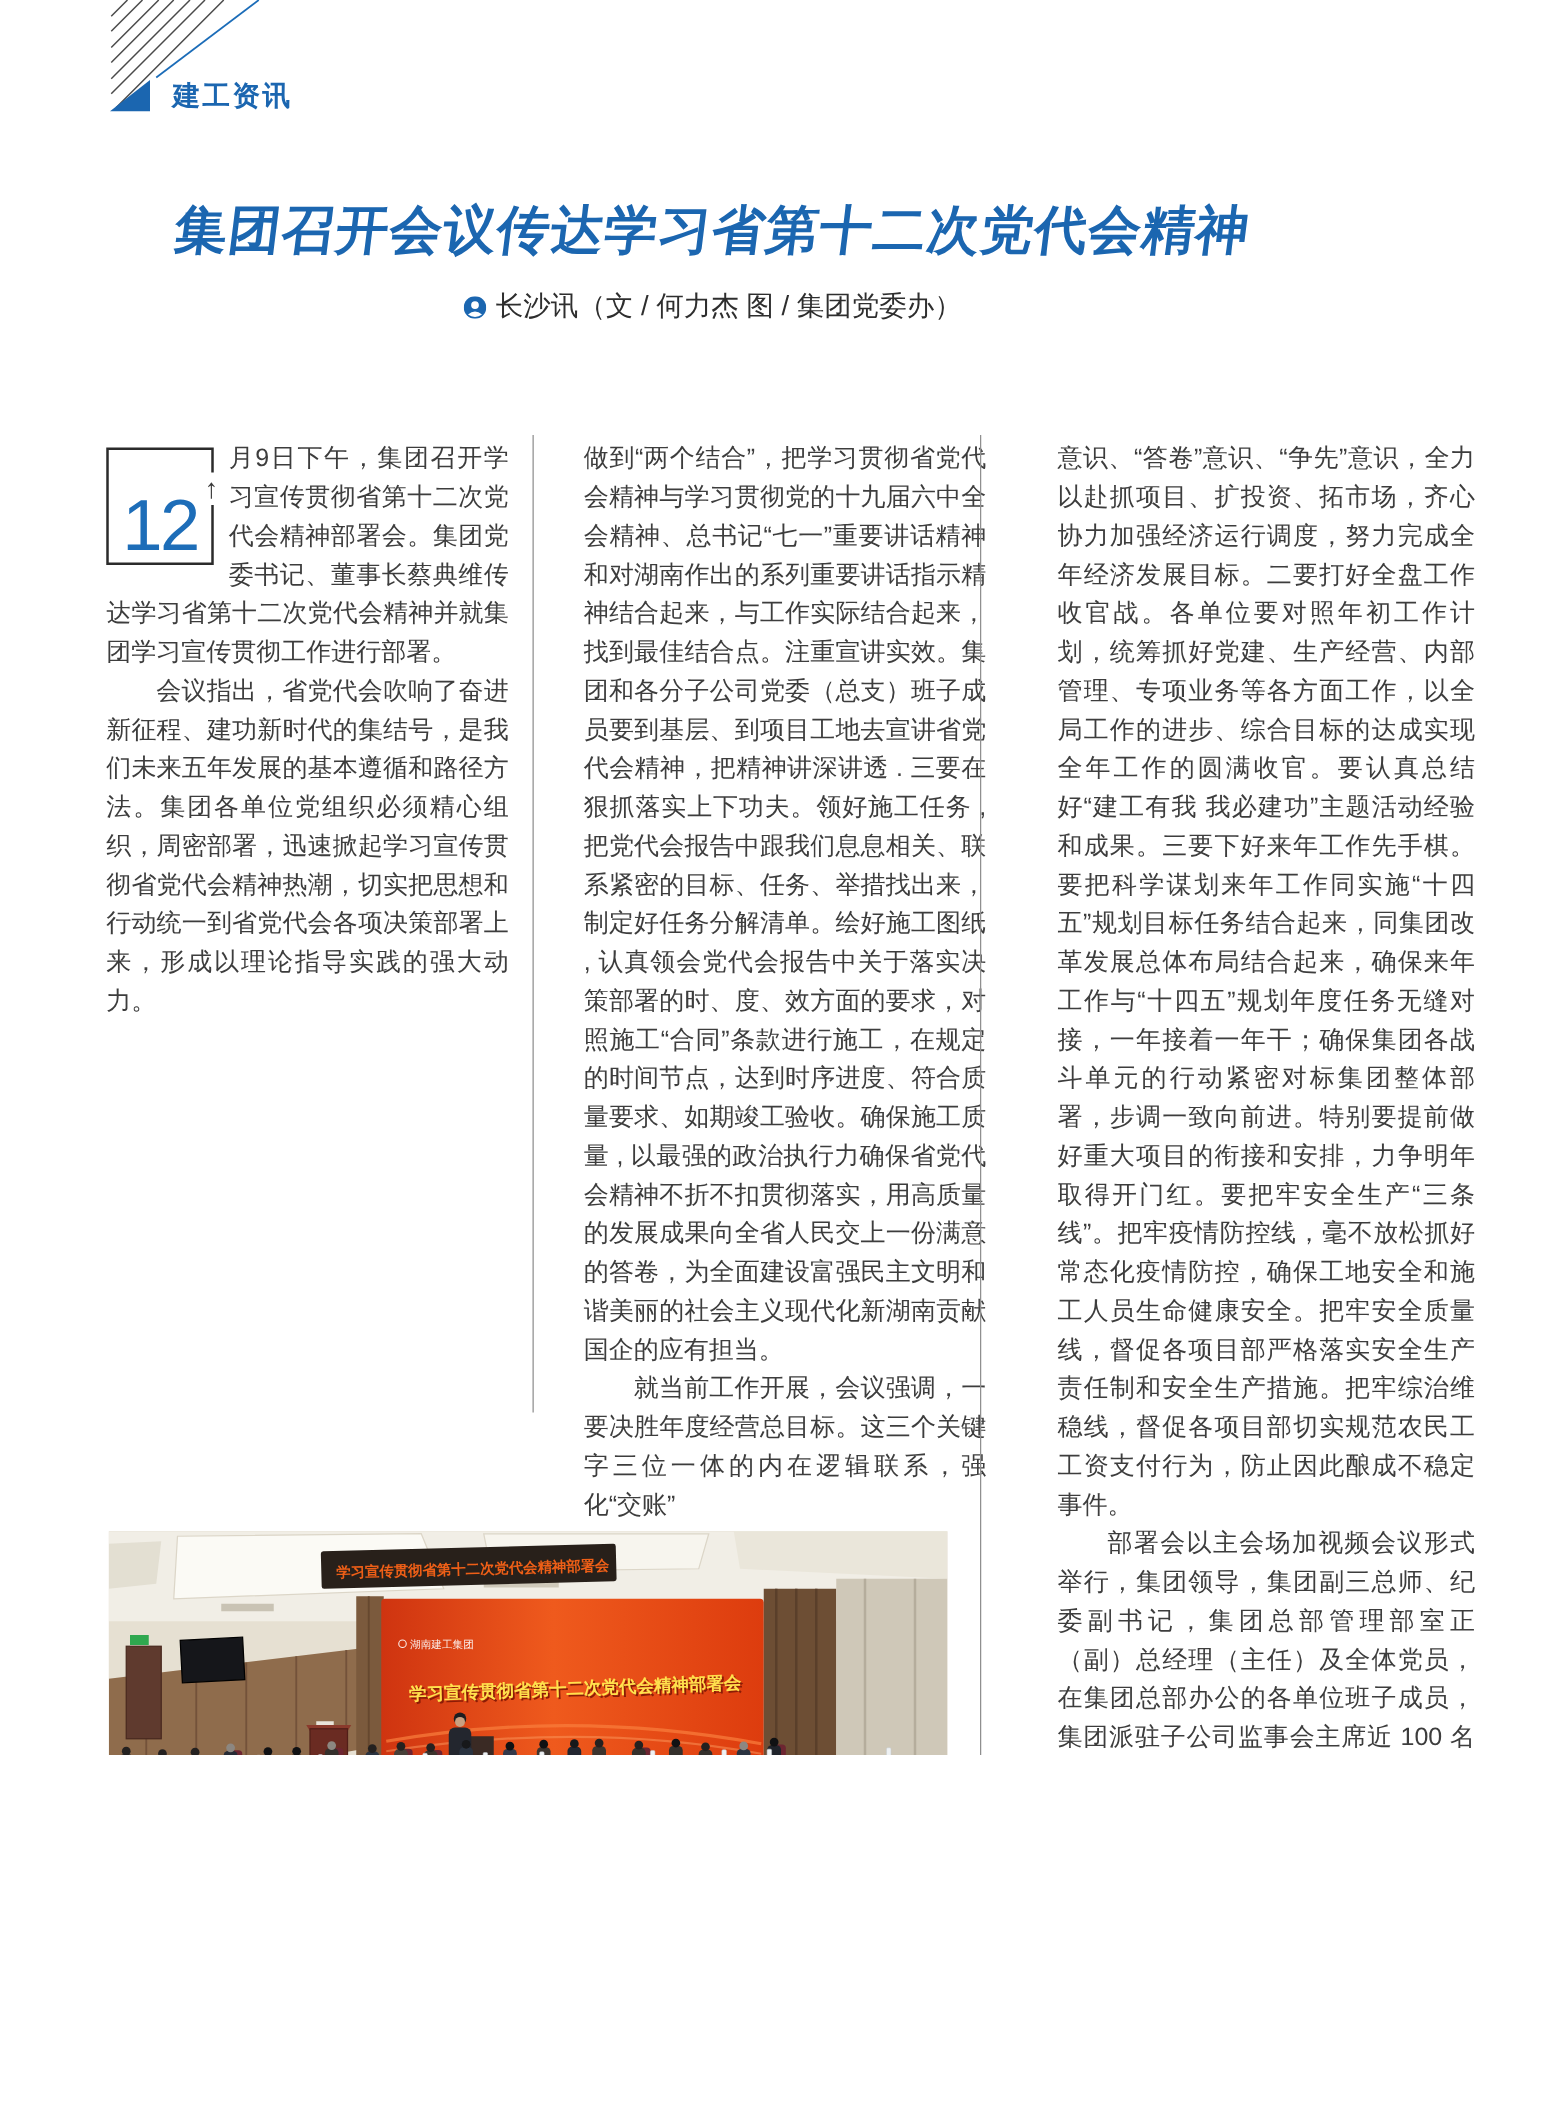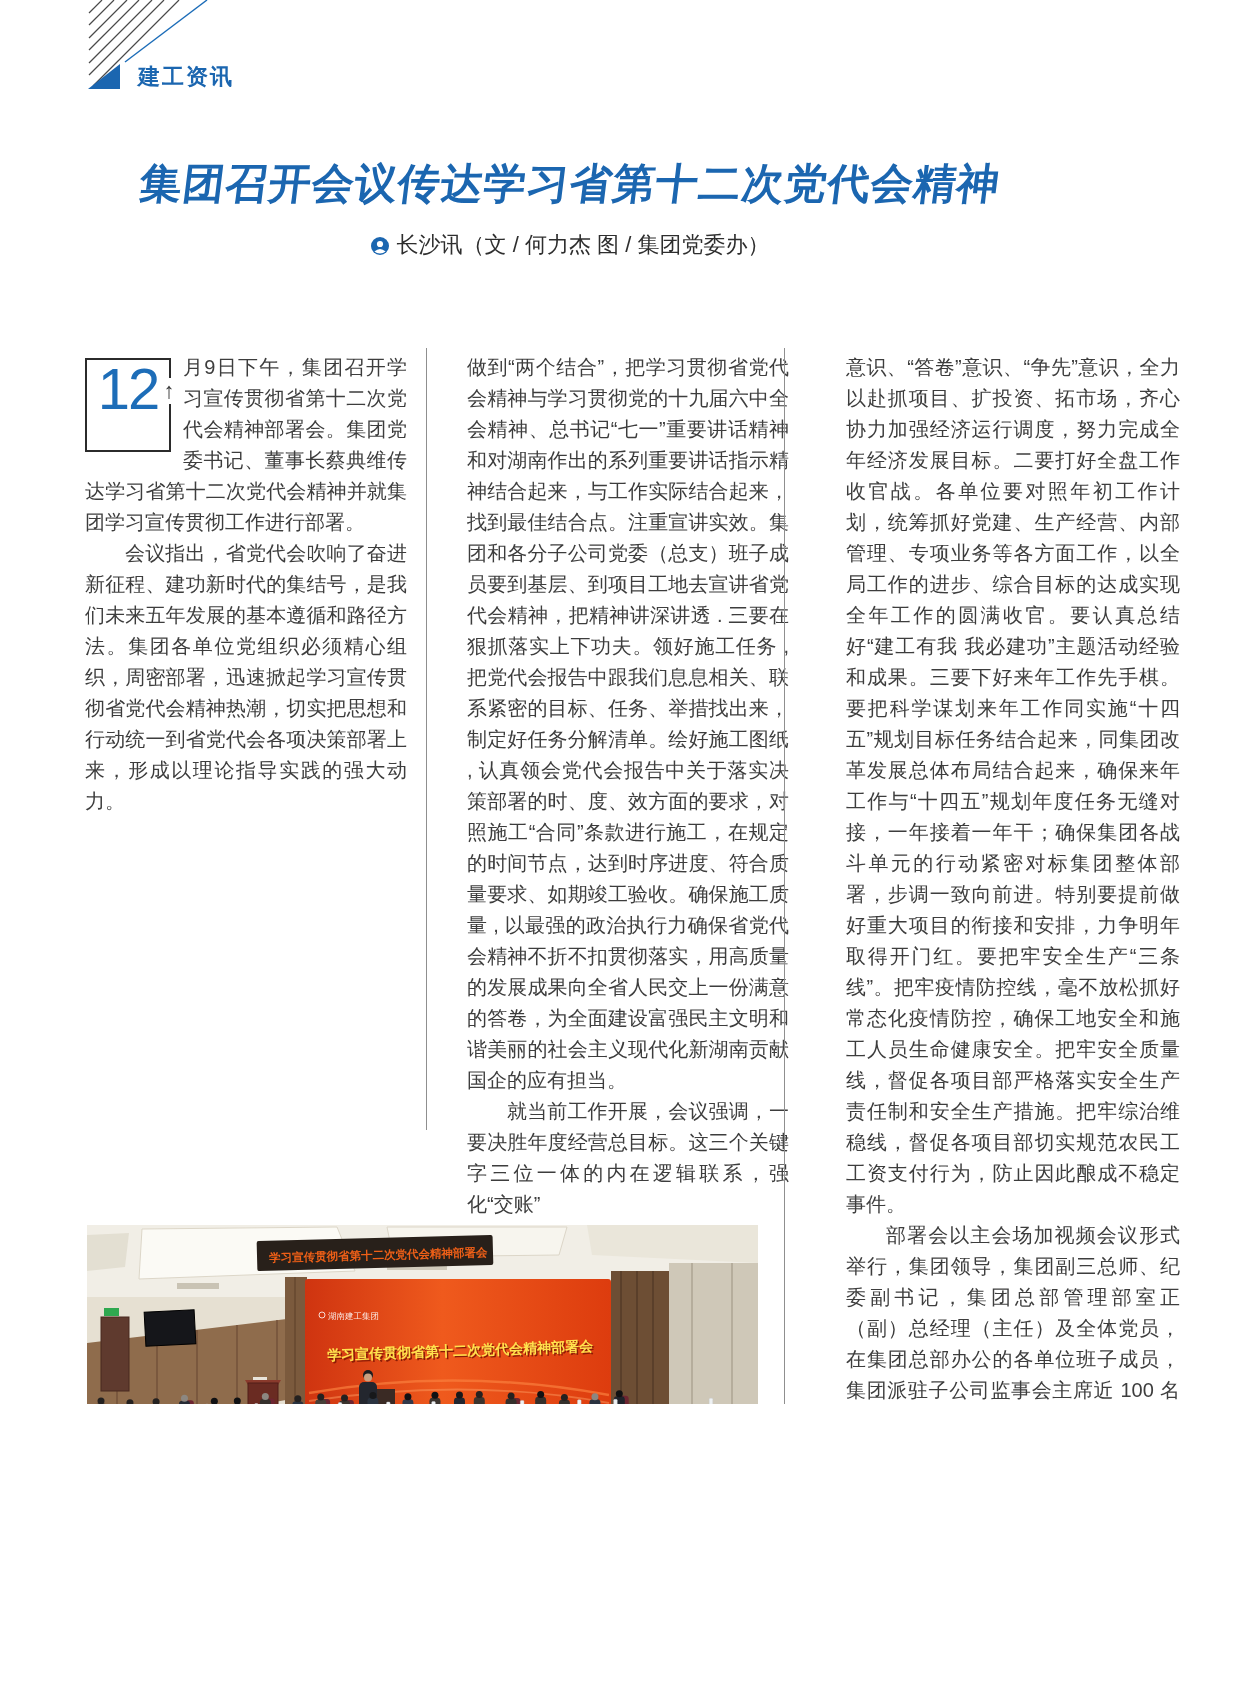--- a/index.html
+++ b/index.html
@@ -22,21 +22,21 @@
   .col p{margin:0;text-indent:2em;}
   .col p.first{text-indent:0;}
   .col1{left:85px;width:322px;}
   .col2{left:467px;width:322px;}
   .col3{left:846px;width:334px;}
   .vdiv{position:absolute;width:1px;background:#8f8f8f;}
   .d1{left:426px;top:348px;height:782px;}
   .d2{left:784px;top:348px;height:1198px;}
   
   .dropcap{float:left;width:82px;height:90px;border:2px solid #2b2b2b;margin:6px 12px 4px 0;
-           display:flex;align-items:flex-start;justify-content:center;}
+           display:flex;align-items:flex-end;justify-content:center;}
   .dropcap span{font-size:58px;color:#1d6db8;letter-spacing:-2px;line-height:1;}
   .dropcap-arrow{position:absolute;left:160px;top:378px;width:18px;height:26px;background:#fff;
                  font-size:22px;line-height:26px;text-align:center;color:#3a3a3a;z-index:2;}
   
   .photo{position:absolute;left:87px;top:1225px;width:671px;height:320px;overflow:hidden;
          background:#e9e4d8;}
   .photo svg{display:block;width:100%;height:100%;}
   
   .pagenum-hex{position:absolute;left:84px;top:1584px;}
   .footer-line{position:absolute;left:136px;top:1601px;width:1105px;height:2px;background:#b3b3b3;}

